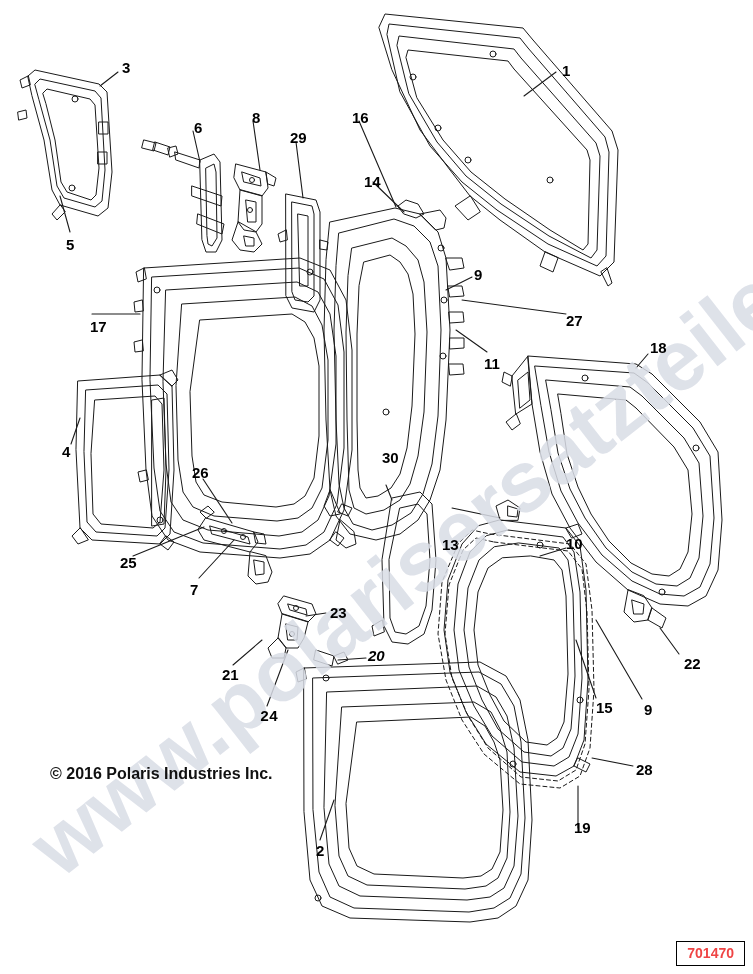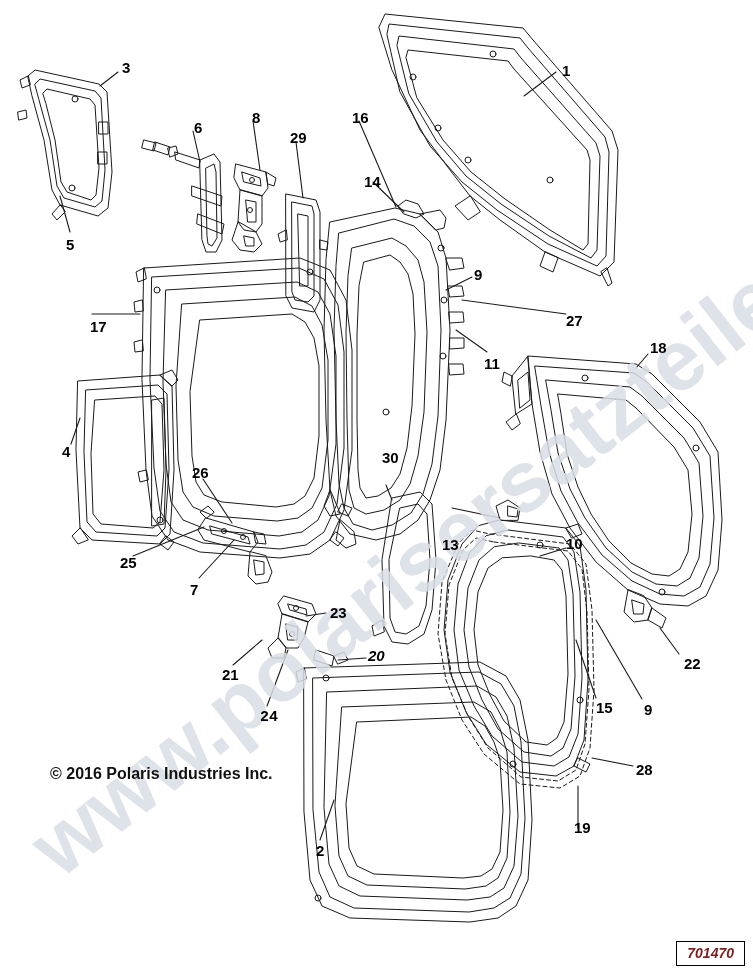--- a/index.html
+++ b/index.html
@@ -59,23 +59,22 @@
   }
   #partnum-box {
     position: absolute;
     right: 8px;
     bottom: 8px;
     border: 1px solid #000000;
     padding: 3px 10px 4px 10px;
     font-family: "Liberation Sans", sans-serif;
     font-size: 14px;
     font-weight: bold;
-    color: #7f1d1d;
+    color: #ef4444;
     background: #ffffff;
-    font-style: italic;
   }
 </style>
 </head>
 <body>
 
 <div id="page">
 
   <svg id="diagram-svg" viewBox="0 0 753 974" xmlns="http://www.w3.org/2000/svg">
     <g fill="none" stroke="#1a1a1a" stroke-width="1" stroke-linejoin="round" stroke-linecap="round">
 

